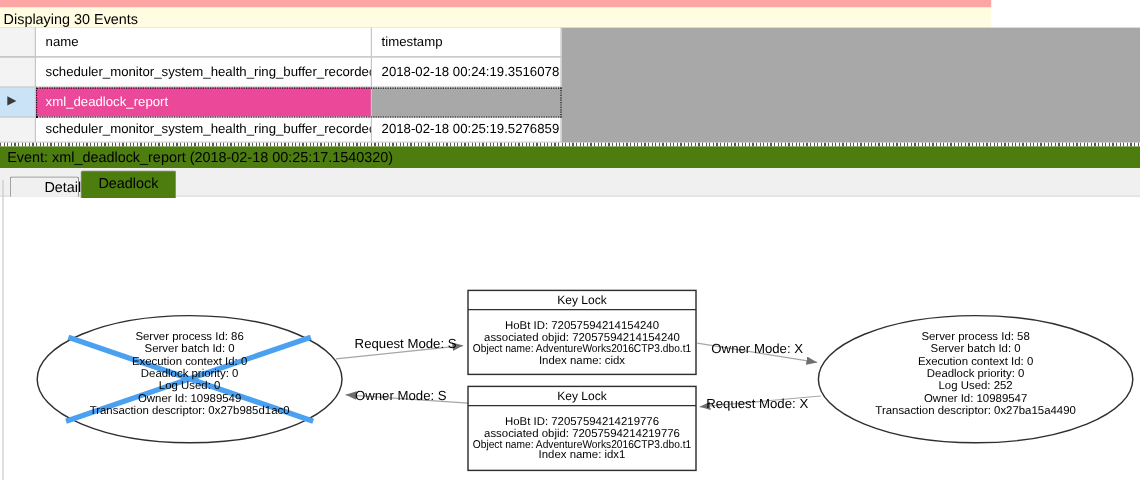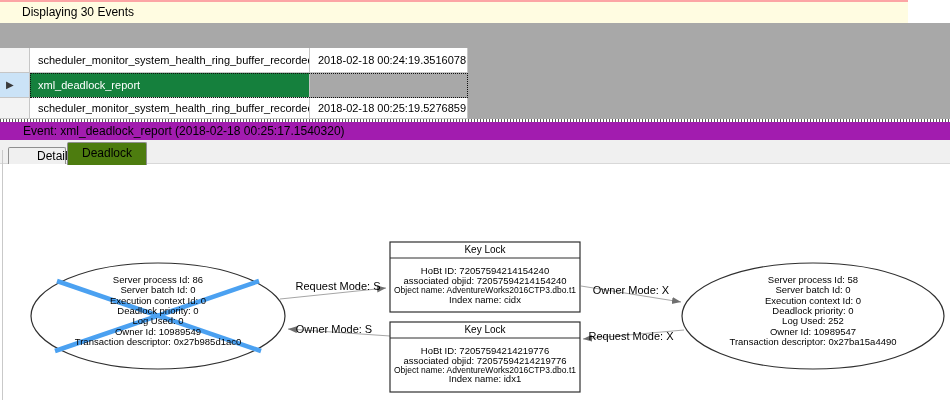--- a/index.html
+++ b/index.html
@@ -1,58 +1,58 @@
 <!DOCTYPE html>
 <html><head>
 <meta charset="utf-8">
 <style>
   * { margin:0; padding:0; box-sizing:border-box; }
   body { font-family:"Liberation Sans", sans-serif; background:#fff; }
   .screen { position:relative; width:950px; height:400px; background:#ffffff; overflow:hidden; }
 
   
   .events-header {
-    position:absolute; left:0; top:0; width:908px; height:23px;
-    background:#fffce1; border-top:2px solid #fca5a5;
-    font-size:12px; line-height:20px; padding-left:22px; color:#000;
+    position:absolute; left:0; top:0; width:826px; height:23px;
+    background:#fffce1; border-top:6px solid #fca5a5;
+    font-size:12px; line-height:20px; padding-left:3px; color:#000;
   }
 
   
   .grid { position:absolute; left:0; top:23px; width:950px; height:96px; background:#a8a8a8; }
   .grid-row { position:absolute; left:0; display:flex; height:25px; }
   .cell {
     height:100%; border-right:1px solid #c6c6c6; border-bottom:1px solid #c6c6c6;
     background:#fff; font-size:11px; color:#000;
     display:flex; align-items:center; padding-left:8px;
     white-space:nowrap; overflow:hidden;
   }
   .sel-cell { width:30px; background:#f3f3f3; padding-left:6px; }
   .name-cell { width:280px; }
   .ts-cell  { width:158px; }
   .hdr .cell { background:#fff; border-bottom:1px solid #ababab; }
   .hdr .sel-cell { background:#f3f3f3; }
-  .row-selected .name-cell, .row-selected .ts-cell { background:#15803d; color:#fff;text-align:right; }
+  .row-selected .name-cell, .row-selected .ts-cell { background:#ec4899; color:#fff;text-align:right; }
   .row-selected .sel-cell { background:#cbe3f7; }
   .marker { font-size:10px; color:#3a3a3a; line-height:1; }
   .focus-rect {
     position:absolute; left:30px; top:50px; width:438px; height:25px;
     border:1px dotted #111; pointer-events:none; z-index:2;
   }
 
   
   .splitter {
     position:absolute; left:0; top:119px; width:950px; height:3px;
     background:#fff;
     background-image:repeating-linear-gradient(90deg,#5a5a5a 0 1px,#ffffff 1px 3px);
   }
 
   
   .event-bar {
     position:absolute; left:0; top:122px; width:950px; height:18px;
-    background:#a21caf; font-size:12px; line-height:18px; padding-left:23px; color:#000;
+    background:#4d7c0f; font-size:12px; line-height:18px; padding-left:6px; color:#000;
   }
 
   
   .tabstrip { position:absolute; left:0; top:140px; width:950px; height:24px;
     background:#f0f0f0; border-bottom:1px solid #d8d8d8; }
   .tab {
     position:absolute; font-size:12px; color:#000; text-align:center;
     border:1px solid #8f8f8f; border-bottom:none; border-radius:2px 2px 0 0;
   }
   .tab-inactive { left:8px; top:147px; width:58px; height:17px; line-height:16px; background:#f0f0f0; z-index:1;padding-left:28px; }
@@ -70,20 +70,25 @@
 </head>
 <body>
 
 <div class="screen">
 
   <div class="events-header">
     <span>Displaying 30 Events</span>
   </div>
 
   <div class="grid">
+    <div class="grid-row hdr" style="top:0;">
+      <div class="cell sel-cell"></div>
+      <div class="cell name-cell">name</div>
+      <div class="cell ts-cell">timestamp</div>
+    </div>
 
     <div class="grid-row" style="top:25px;">
       <div class="cell sel-cell"></div>
       <div class="cell name-cell">scheduler_monitor_system_health_ring_buffer_recorded</div>
       <div class="cell ts-cell">2018-02-18 00:24:19.3516078</div>
     </div>
 
     <div class="grid-row row-selected" style="top:50px;">
       <div class="cell sel-cell">
         <span class="marker">▶</span>

